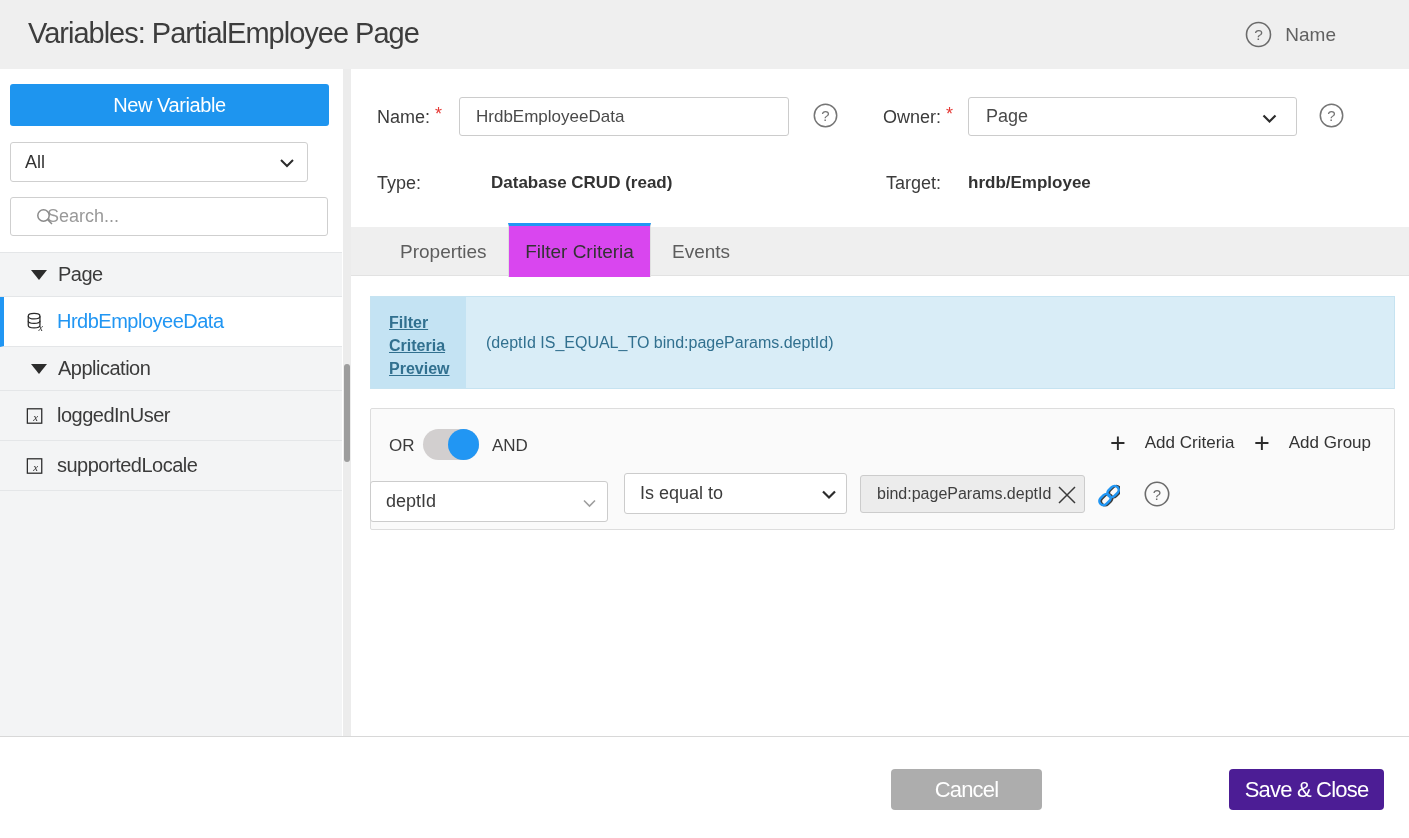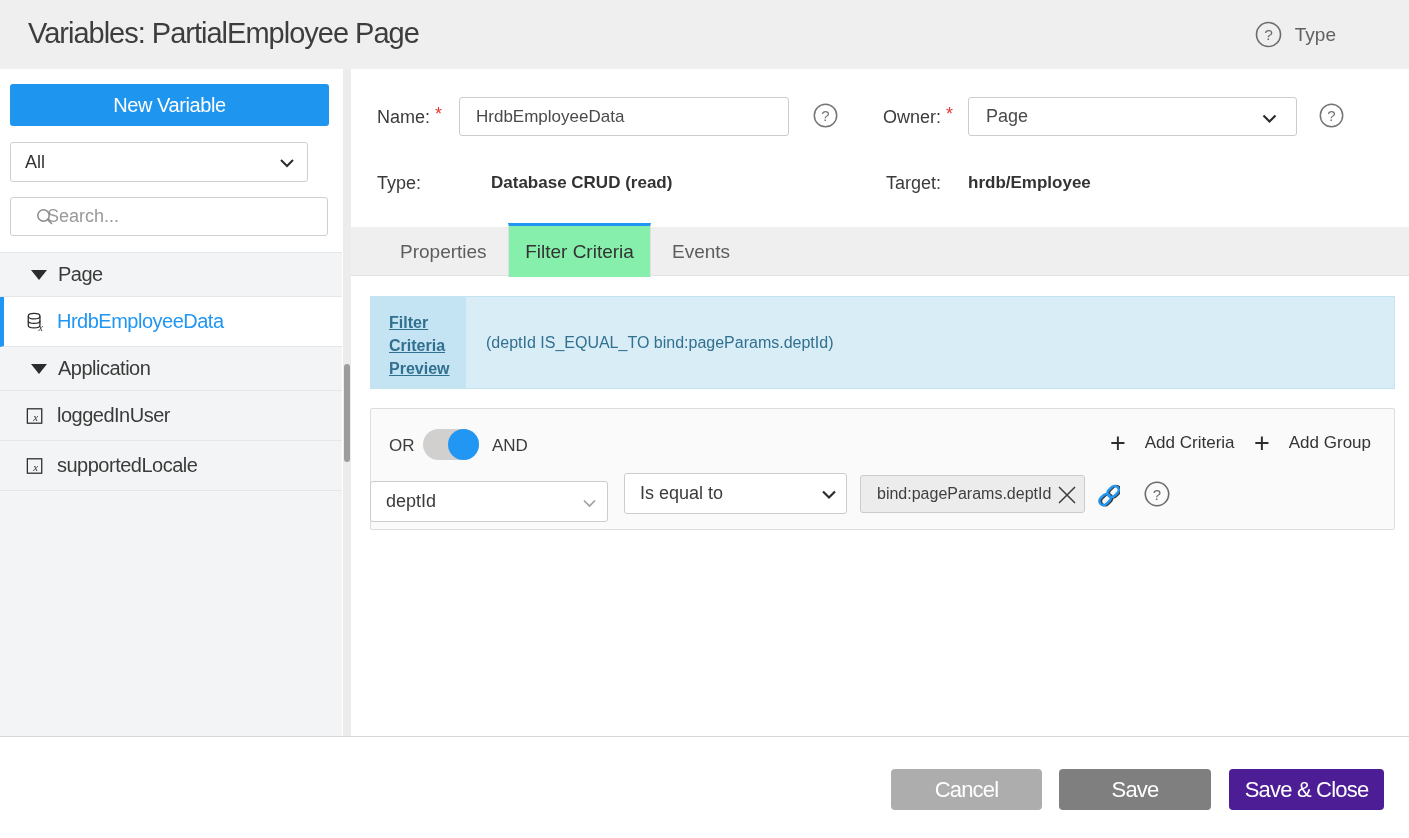--- a/index.html
+++ b/index.html
@@ -36,21 +36,21 @@
 .main { position:absolute; left:351px; top:69px; width:1058px; height:667px; background:#fff; }
 .lab { position:absolute; font-size:18px; color:#3b3b3b; }
 .red { color:#e53935; position:relative; top:-3px; }
 .inp { position:absolute; border:1px solid #ccc; border-radius:3px; background:#fff; font-size:17px; color:#4a4a4a; }
 .bold { font-weight:bold; font-size:17px; color:#333; }
 .qicon { position:absolute; }
 
 
 .tabbar { position:absolute; left:351px; top:227px; width:1058px; height:49px; background:#efefef; border-bottom:1px solid #e2e2e2; }
 .tab { position:absolute; top:0; height:49px; font-size:19px; color:#5d5d5d; text-align:center; line-height:49px; }
-.tab.active { height:54px; background:#86efac; border-top:3px solid #2196f3; border-left:1px solid #e0e0e0; border-right:1px solid #e0e0e0; color:#333; line-height:51px; }
+.tab.active { height:54px; background:#d946ef; border-top:3px solid #2196f3; border-left:1px solid #e0e0e0; border-right:1px solid #e0e0e0; color:#333; line-height:51px; }
 
 
 .preview { position:absolute; left:370px; top:296px; width:1025px; height:93px; background:#d9edf7; border:1px solid #c6e3f1; display:flex; }
 .pleft { width:95px; background:#c4e3f3; color:#31708f; font-weight:bold; font-size:16px; padding:14px 0 0 18px; line-height:23px;text-decoration:underline; }
 .ptext { color:#31708f; font-size:16px; line-height:91px; padding-left:20px; }
 
 
 .critbox { position:absolute; left:370px; top:408px; width:1025px; height:122px; background:#fafafa; border:1px solid #ddd; border-radius:2px; }
 .or { position:absolute; left:389px; top:436px; font-size:17px; color:#3b3b3b; }
 .toggle { position:absolute; left:423px; top:429px; width:56px; height:31px; background:#d2cfcf; border-radius:16px; }
@@ -68,21 +68,21 @@
 </style>
 </head>
 <body>
 <div class="header">
   <div class="title">Variables: PartialEmployee Page</div>
   <div class="help">
     <svg width="27" height="27" viewBox="0 0 27 27">
         <circle cx="13.5" cy="13.5" r="12" fill="none" stroke="#6b6b6b" stroke-width="1.6"></circle>
         <text x="13.5" y="19" text-anchor="middle" font-size="15.5" fill="#6b6b6b" font-family="Liberation Sans">?</text>
       </svg>
-    <span>Type</span>
+    <span>Name</span>
   </div>
 </div>
 
 <div class="sidebar">
   <div class="btn-new">New Variable</div>
   <div class="sel-all">All
     <svg width="16" height="16" viewBox="0 0 16 16">
         <path d="M2 5 L8 11 L14 5" fill="none" stroke="#2c2c2c" stroke-width="2"></path>
       </svg>
   </div>
@@ -187,15 +187,14 @@
     </g>
   </svg>
 <svg class="qicon" style="left:1144px; top:481px;" width="26" height="26" viewBox="0 0 26 26">
     <circle cx="13" cy="13" r="11.7" fill="none" stroke="#6b6b6b" stroke-width="1.6"></circle>
     <text x="13" y="18.5" text-anchor="middle" font-size="15" fill="#6b6b6b" font-family="Liberation Sans">?</text>
   </svg>
 
 <div class="fdivider"></div>
 <div class="footer">
   <div class="btn" style="left:891px; width:151px; background:#adadad;">Cancel</div>
-  <div class="btn" style="left:1059px; width:152px; background:#7f7f7f;">Save</div>
   <div class="btn" style="left:1229px; width:155px; background:#4c1d95;">Save &amp; Close</div>
 </div>
 
 </body></html>

